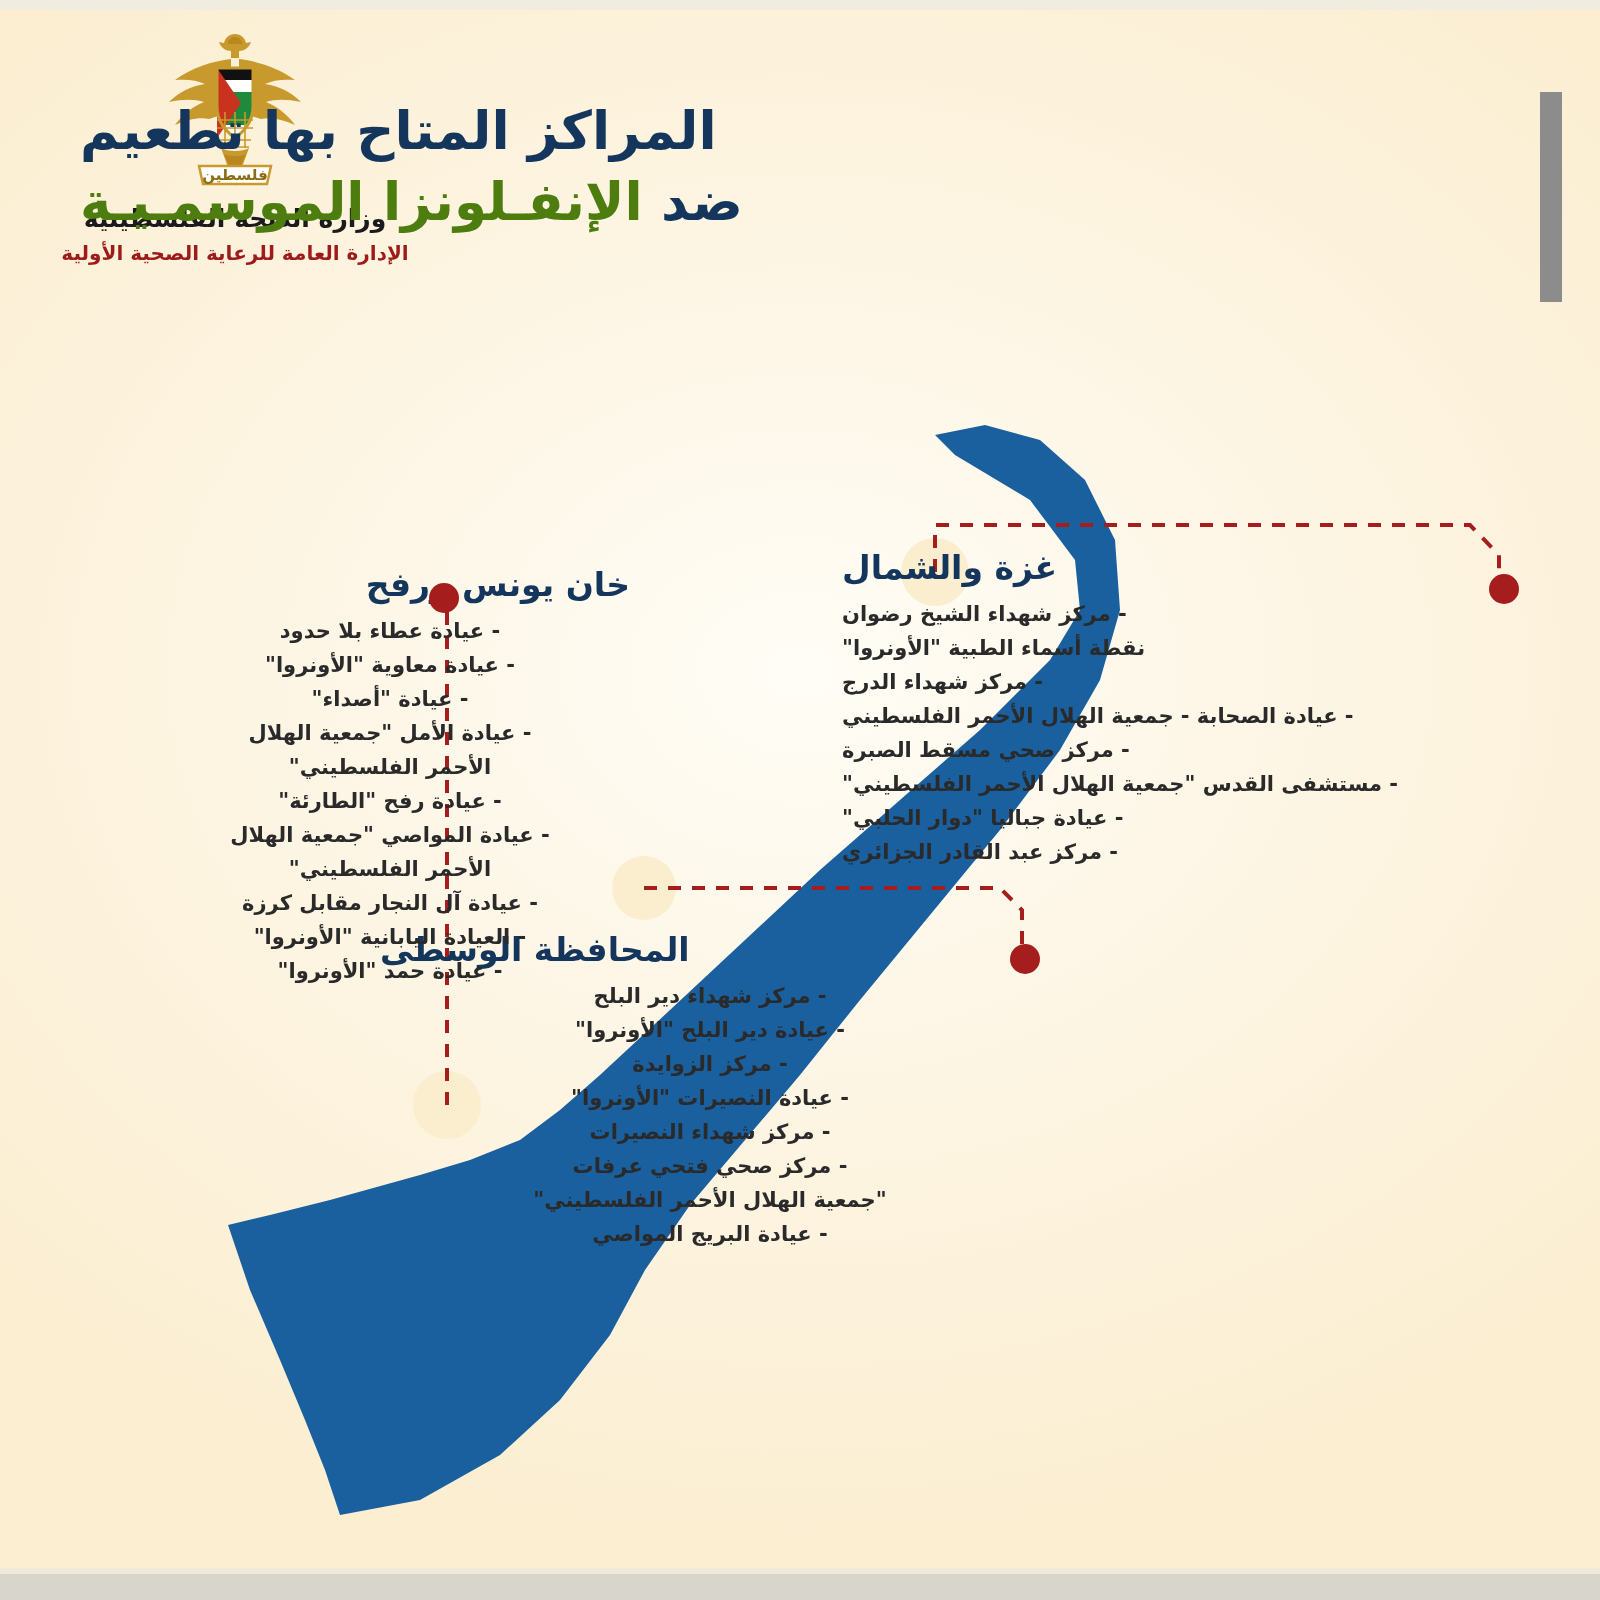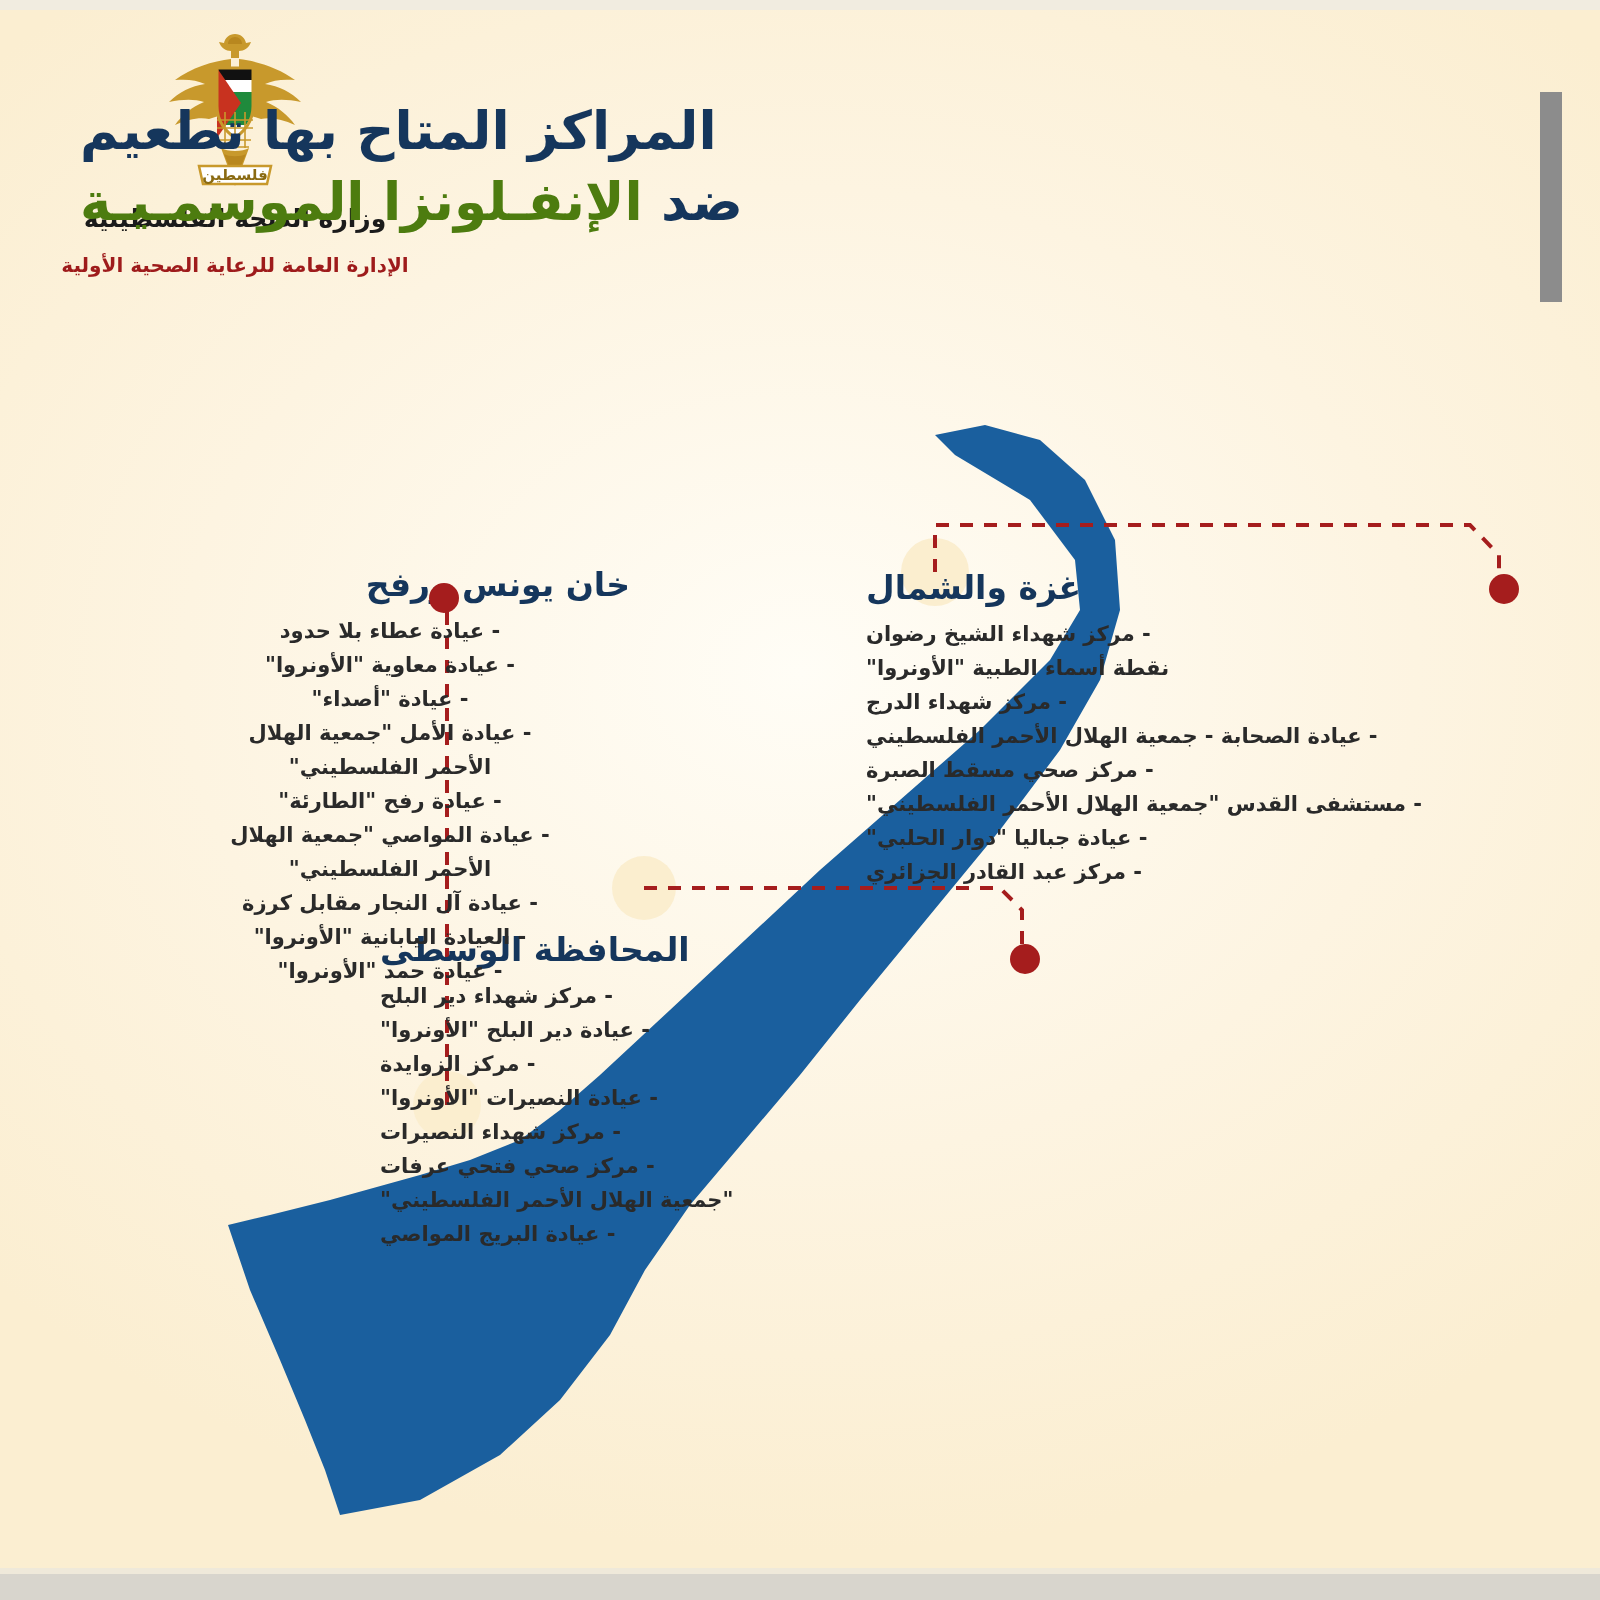--- a/index.html
+++ b/index.html
@@ -77,21 +77,21 @@
     position: relative;
   }
   .ministry-name {
     margin-top: 6px;
     font-size: 25px;
     font-weight: bold;
     color: #1b1b1b;
     letter-spacing: 0px;
   }
   .dept-name {
-    margin-top: 20px;
+    margin-top: 8px;
     font-size: 20px;
     font-weight: bold;
     color: #9e1b1b;
   }
 
   
   .title-wrap {
     position: absolute;
     top: 100px;
     right: 700px;
@@ -144,36 +144,35 @@
   .section li {
     font-size: 21px;
     font-weight: bold;
     color: #2a2a2a;
     line-height: 1.62;
     white-space: nowrap;
   }
 
   #sec-north {
     top: 548px;
-    right: 44px;
+    right: 68px;
     width: 690px;
     text-align: left;
-    margin-top: 20px;
   }
   #sec-north h2 { text-align: left; }
   #sec-north ul { text-align: left; }
 
   #sec-middle {
     top: 930px;
     right: 560px;
     width: 660px;
     text-align: left;
   }
   #sec-middle h2 { text-align: left; }
-  #sec-middle ul { text-align: left; }
+  #sec-middle ul { text-align: center; }
 
   #sec-south {
     top: 565px;
     left: 150px;
     width: 480px;
     text-align: right;
   }
   #sec-south h2 { text-align: right; }
   #sec-south ul { text-align: center; }
 

